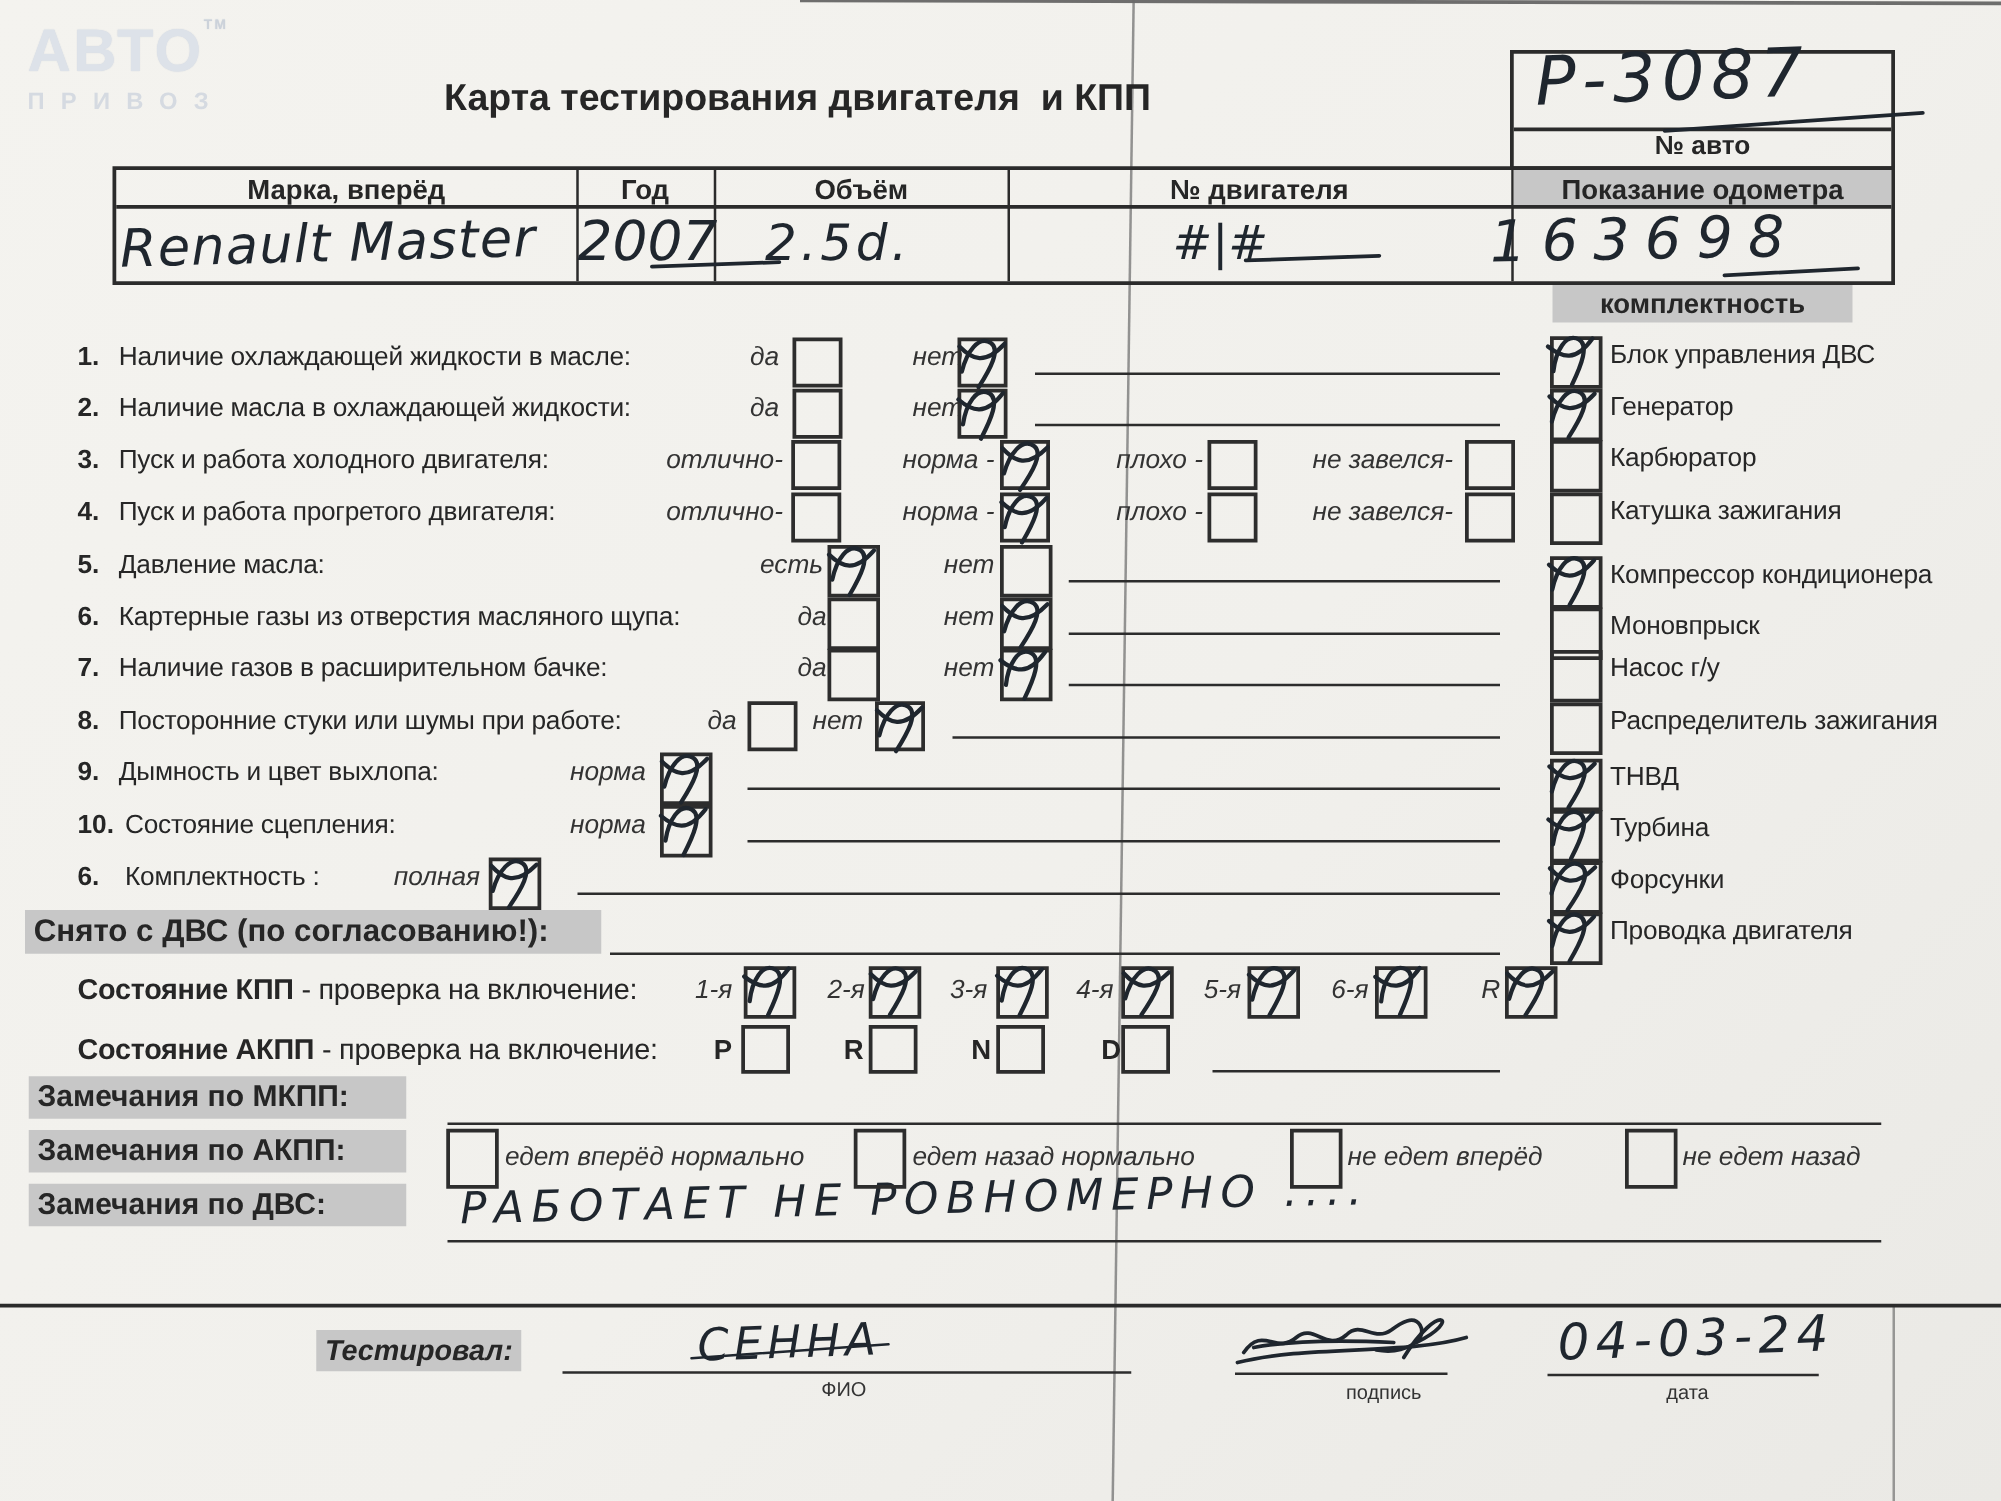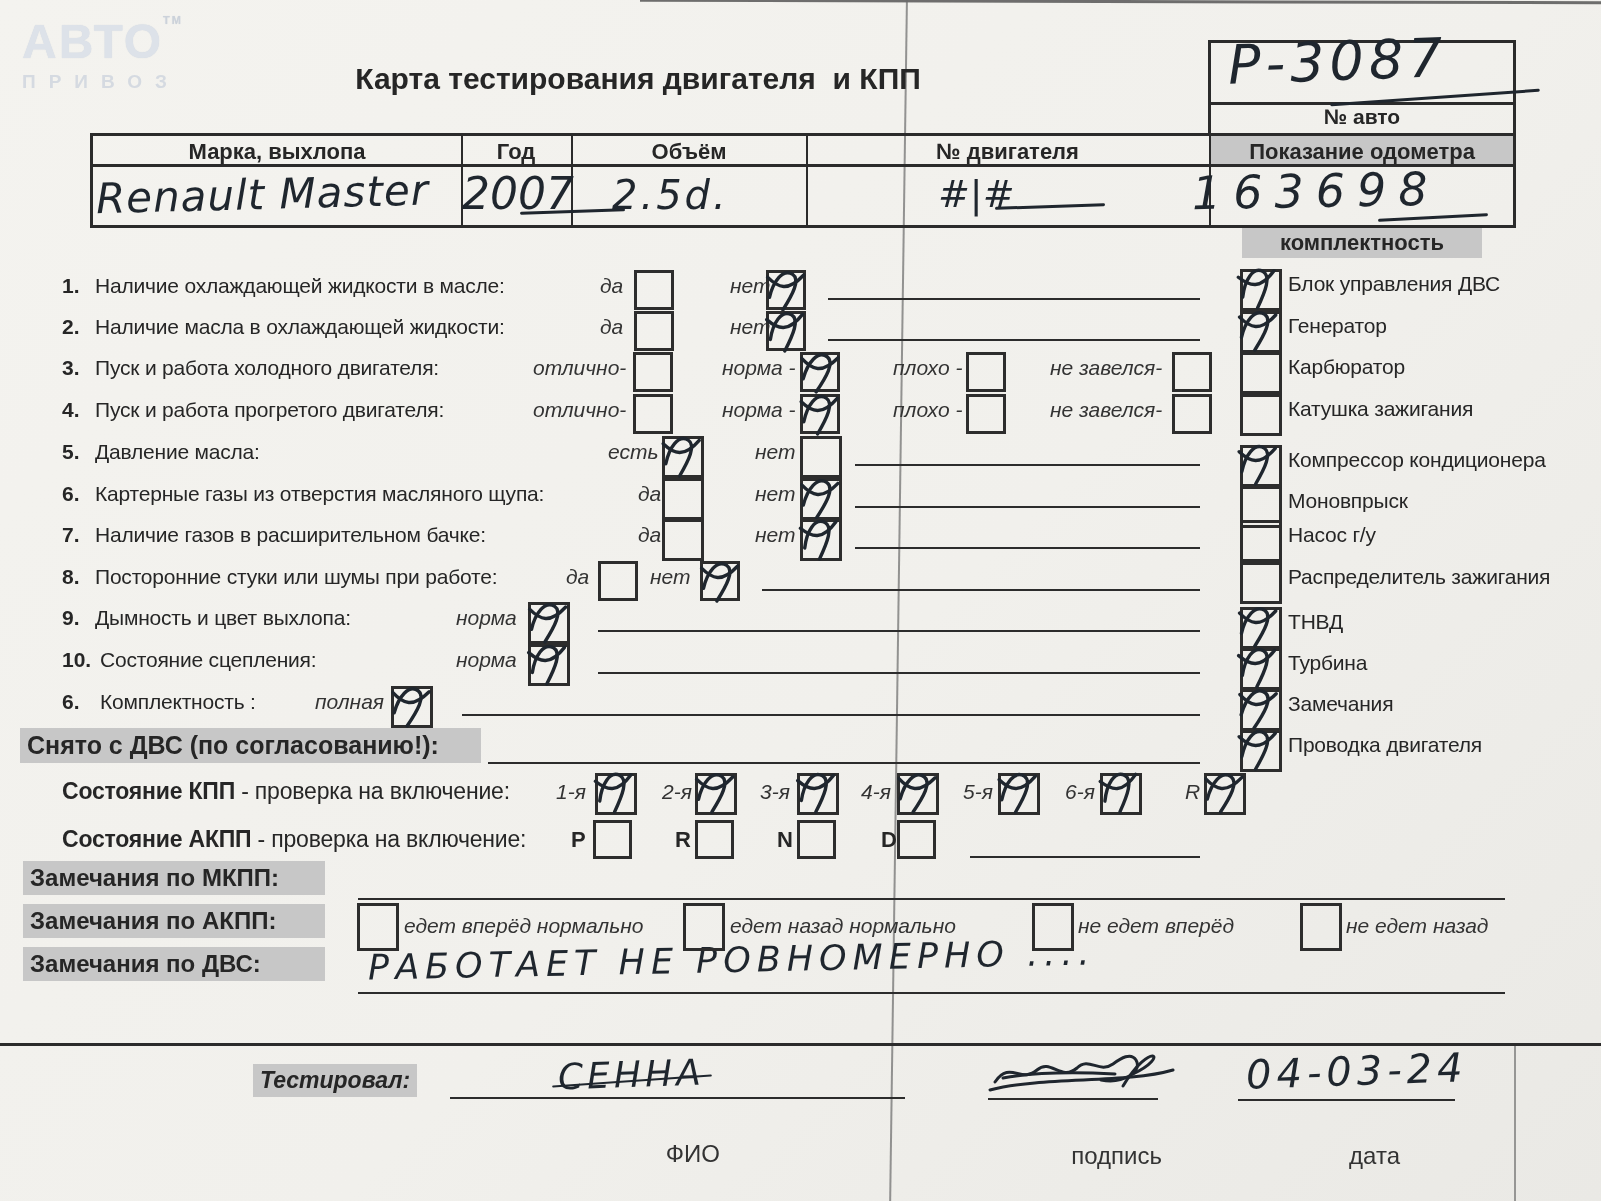--- a/index.html
+++ b/index.html
@@ -14,21 +14,21 @@
   .uline{height:0;border-top:2px solid #2c2c2c;}
   .inkline{background:var(--ink,#20262e);height:3px;border-radius:2px;}
   .graybar{background:var(--label-bg,#c7c7c7);}
   .barlabel{font-weight:bold;font-size:24px;white-space:nowrap;padding:3px 7px;}
   .hw{font-family:"DejaVu Sans",sans-serif;font-style:italic;color:var(--ink,#20262e);white-space:nowrap;}
   .mark{position:absolute;overflow:visible;pointer-events:none;}
   .mark path{fill:none;stroke:var(--ink,#20262e);stroke-width:3.4;stroke-linecap:round;}
   .tbl{border:3px solid #2b2b2b;}
   .vline{position:absolute;top:0;bottom:0;width:2px;background:#2b2b2b;}
   .th{position:absolute;top:3px;font-weight:bold;font-size:22px;text-align:center;white-space:nowrap;}
-  .caption{font-size:24px;color:#333;text-align:right;margin-top:36px;}
+  .caption{font-size:16px;color:#333;text-align:center;}
   .logo1{font-weight:900;font-size:48px;letter-spacing:2px;color:#dde2e9;
     text-shadow:0 0 1px #cfd5dd;}
   .logo2{font-size:19px;letter-spacing:13px;color:#d5dae1;margin-top:2px;font-weight:bold;}
   .tm{font-size:11px;color:#ccd2da;vertical-align:top;font-weight:bold;}
 </style>
 </head>
 <body>
 
 <div class="page" style="--ink: #1f262e; --label-bg: #c7c7c7;">
 
@@ -50,21 +50,21 @@
   <div class="abs hw" style="left:1228px;top:30px;font-size:54px;letter-spacing:5px;transform:rotate(-2deg);">Р-3087</div>
   <div class="abs inkline" style="left:1330px;top:96px;width:210px;transform:rotate(-4deg);"></div>
 
   <div class="abs tbl" style="left:90px;top:133px;width:1420px;height:89px;">
     <div class="vline" style="left:368px;"></div>
     <div class="vline" style="left:478px;"></div>
     <div class="vline" style="left:713px;"></div>
     <div class="vline" style="left:1116px;"></div>
     <div class="abs graybar" style="left:1118px;top:0;width:302px;height:28px;"></div>
     <div class="abs" style="left:0;top:28px;width:100%;height:0;border-top:3px solid #2b2b2b;"></div>
-    <div class="th" style="left:0;width:368px;">Марка, выхлопа</div>
+    <div class="th" style="left:0;width:368px;">Марка, вперёд</div>
     <div class="th" style="left:368px;width:110px;">Год</div>
     <div class="th" style="left:478px;width:236px;">Объём</div>
     <div class="th" style="left:713px;width:403px;">№ двигателя</div>
     <div class="th" style="left:1118px;width:302px;">Показание одометра</div>
   </div>
 
   <div class="abs hw" style="left:96px;top:170px;font-size:42px;letter-spacing:1px;transform:rotate(-1.5deg);">Renault Master</div>
   <div class="abs hw" style="left:462px;top:168px;font-size:44px;">2007</div>
   <div class="abs inkline" style="left:520px;top:210px;width:105px;transform:rotate(-2deg);"></div>
   <div class="abs hw" style="left:612px;top:172px;font-size:40px;letter-spacing:3px;">2.5d.</div>
@@ -275,21 +275,21 @@
       <path d="M10 36 C 13 20 22 6 32 12 C 40 17 33 32 24 48"></path>
       <path d="M7 16 C 18 26 28 30 43 12"></path>
     </svg>
     <div class="abs cb" style="left: 1240px; top: 648px; width: 36px; height: 36px;"></div>
     <div class="abs form-text" style="left: 1288px; top: 651px;">Турбина</div>
     <svg class="mark" width="48" height="52" viewBox="0 0 48 52" style="left: 1232px; top: 639px; transform: rotate(-2deg);">
       <path d="M10 36 C 13 20 22 6 32 12 C 40 17 33 32 24 48"></path>
       <path d="M7 16 C 18 26 28 30 43 12"></path>
     </svg>
     <div class="abs cb" style="left: 1240px; top: 689px; width: 36px; height: 36px;"></div>
-    <div class="abs form-text" style="left: 1288px; top: 692px;">Замечания</div>
+    <div class="abs form-text" style="left: 1288px; top: 692px;">Форсунки</div>
     <svg class="mark" width="48" height="52" viewBox="0 0 48 52" style="left: 1232px; top: 680px; transform: rotate(5deg);">
       <path d="M10 36 C 13 20 22 6 32 12 C 40 17 33 32 24 48"></path>
       <path d="M7 16 C 18 26 28 30 43 12"></path>
     </svg>
     <div class="abs cb" style="left: 1240px; top: 730px; width: 36px; height: 36px;"></div>
     <div class="abs form-text" style="left: 1288px; top: 733px;">Проводка двигателя</div>
     <svg class="mark" width="48" height="52" viewBox="0 0 48 52" style="left: 1232px; top: 721px; transform: rotate(1deg);">
       <path d="M10 36 C 13 20 22 6 32 12 C 40 17 33 32 24 48"></path>
       <path d="M7 16 C 18 26 28 30 43 12"></path>
     </svg>

